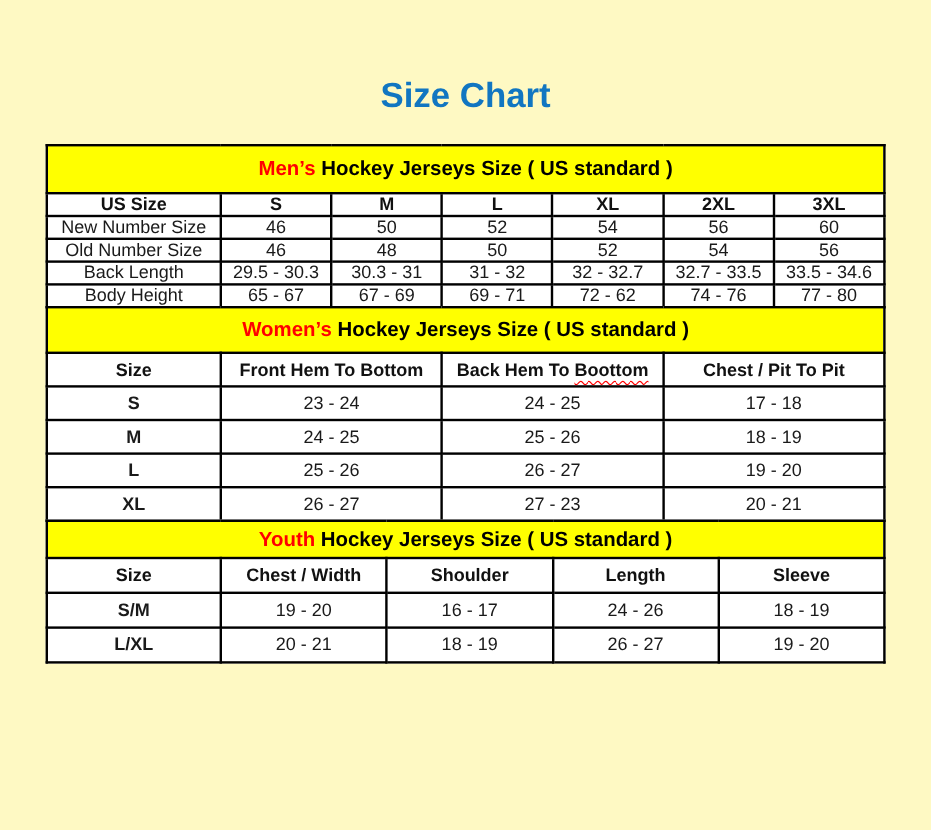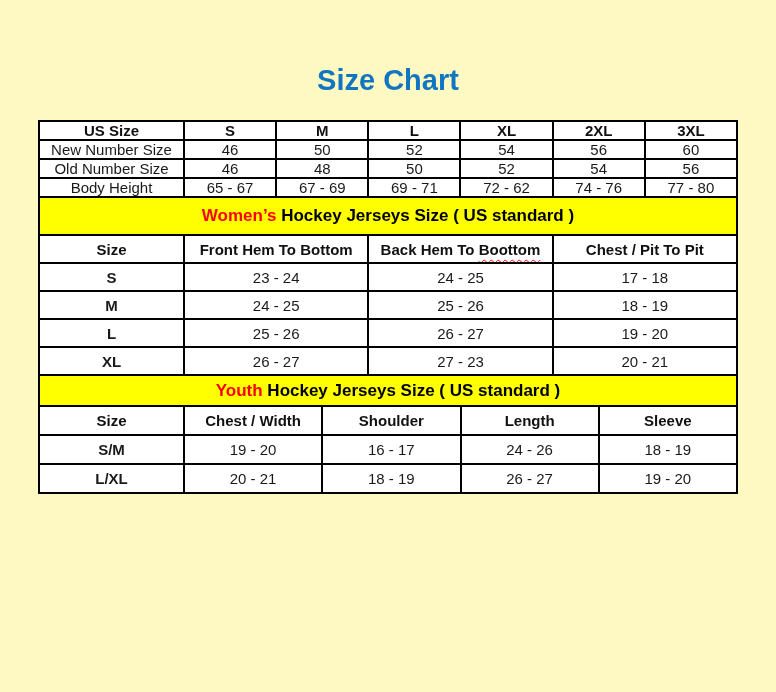--- a/index.html
+++ b/index.html
@@ -94,20 +94,23 @@
       <colgroup>
           <col style="width: 145px;">
           <col>
           <col>
           <col>
           <col>
           <col>
           <col>
         </colgroup>
       <thead>
+        <tr class="band-row">
+            <td colspan="7" class="band"><span class="highlight">Men’s</span><span> Hockey Jerseys Size ( US standard )</span></td>
+          </tr>
           <tr>
             <th>US Size</th>
             <th>S</th>
             <th>M</th>
             <th>L</th>
             <th>XL</th>
             <th>2XL</th>
             <th>3XL</th>
           </tr>
       </thead>
@@ -124,20 +127,29 @@
           <tr>
             <td class="label-cell">Old Number Size</td>
             <td class="value-cell">46</td>
             <td class="value-cell">48</td>
             <td class="value-cell">50</td>
             <td class="value-cell">52</td>
             <td class="value-cell">54</td>
             <td class="value-cell">56</td>
           </tr>
           <tr>
+            <td class="label-cell">Back Length</td>
+            <td class="value-cell">29.5 - 30.3</td>
+            <td class="value-cell">30.3 - 31</td>
+            <td class="value-cell">31 - 32</td>
+            <td class="value-cell">32 - 32.7</td>
+            <td class="value-cell">32.7 - 33.5</td>
+            <td class="value-cell">33.5 - 34.6</td>
+          </tr>
+          <tr>
             <td class="label-cell">Body Height</td>
             <td class="value-cell">65 - 67</td>
             <td class="value-cell">67 - 69</td>
             <td class="value-cell">69 - 71</td>
             <td class="value-cell">72 - 62</td>
             <td class="value-cell">74 - 76</td>
             <td class="value-cell">77 - 80</td>
           </tr>
         </tbody>
     </table>

